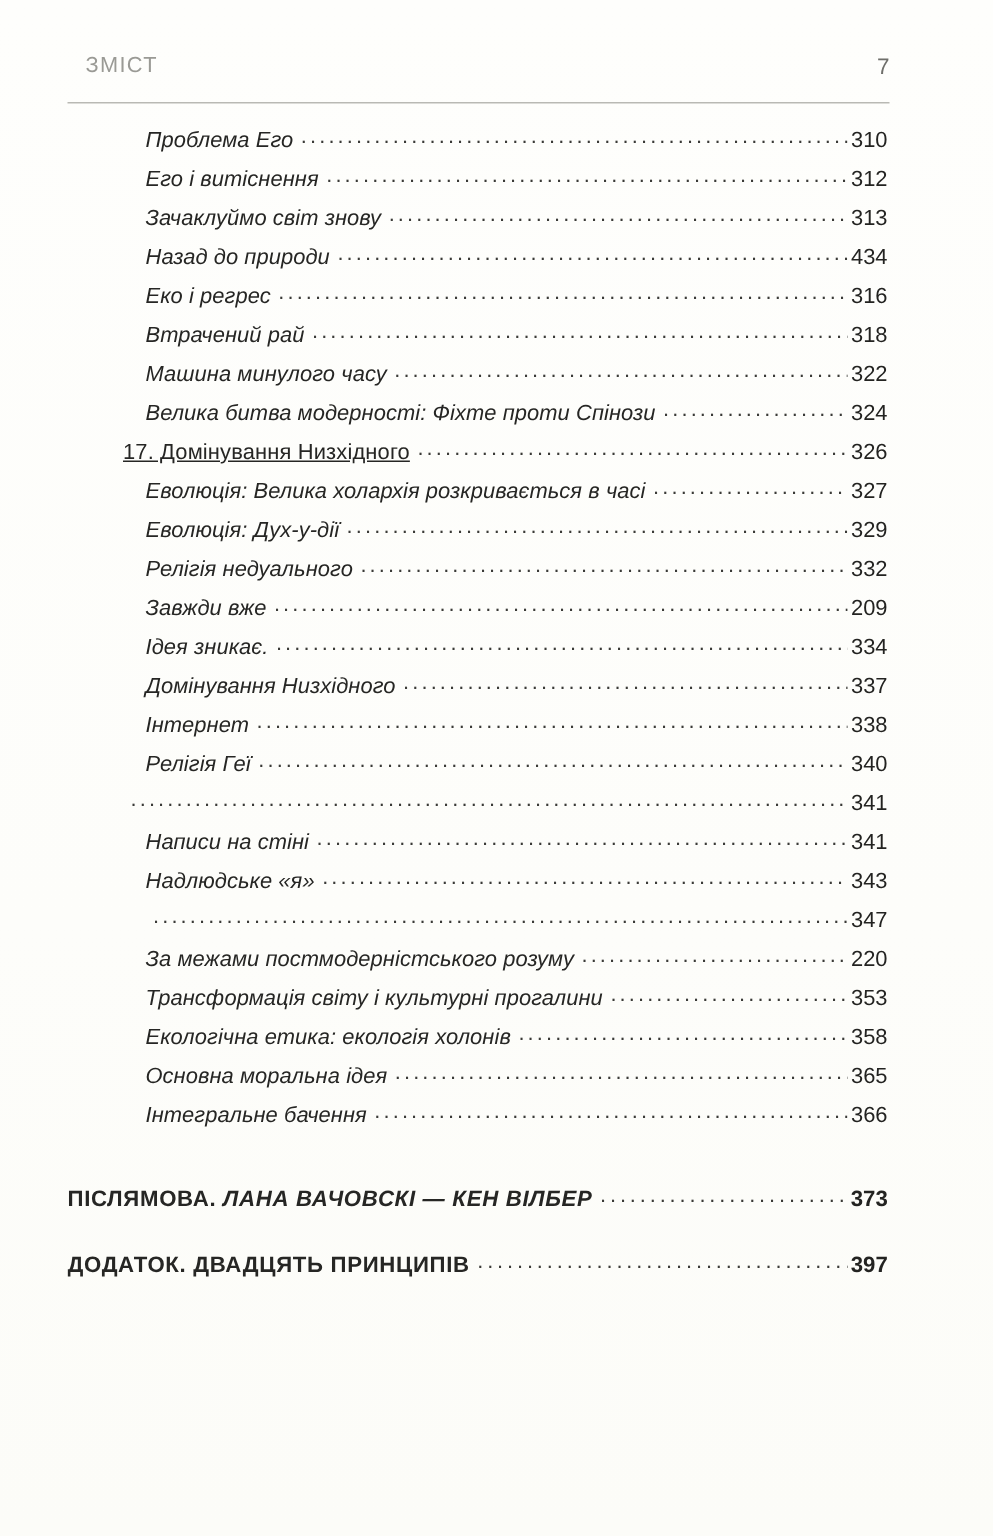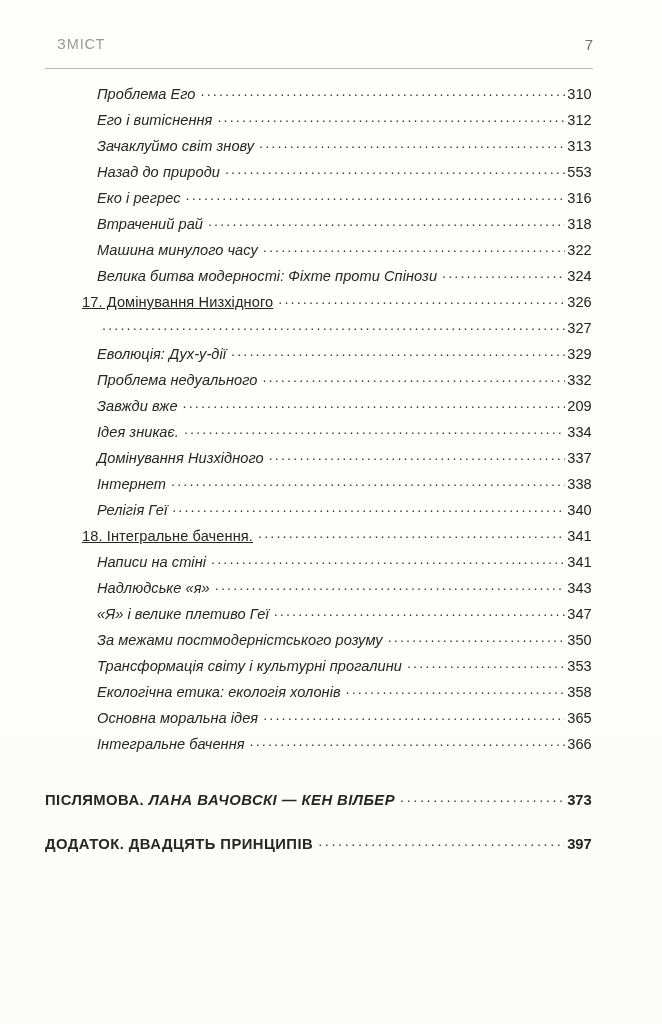--- a/index.html
+++ b/index.html
@@ -167,21 +167,21 @@
         <span class="toc-page">312</span>
       </div>
       <div class="toc-entry lvl-sub">
         <span class="toc-label">Зачаклуймо світ знову</span>
         <span class="toc-dots">........................................................................................................................................................................................................</span>
         <span class="toc-page">313</span>
       </div>
       <div class="toc-entry lvl-sub">
         <span class="toc-label">Назад до природи</span>
         <span class="toc-dots">........................................................................................................................................................................................................</span>
-        <span class="toc-page">553</span>
+        <span class="toc-page">434</span>
       </div>
       <div class="toc-entry lvl-sub">
         <span class="toc-label">Еко і регрес</span>
         <span class="toc-dots">........................................................................................................................................................................................................</span>
         <span class="toc-page">316</span>
       </div>
       <div class="toc-entry lvl-sub">
         <span class="toc-label">Втрачений рай</span>
         <span class="toc-dots">........................................................................................................................................................................................................</span>
         <span class="toc-page">318</span>
@@ -195,30 +195,31 @@
         <span class="toc-label">Велика битва модерності: Фіхте проти Спінози</span>
         <span class="toc-dots">........................................................................................................................................................................................................</span>
         <span class="toc-page">324</span>
       </div>
       <div class="toc-entry chapter lvl-chap">
         <span class="toc-label">17. Домінування Низхідного</span>
         <span class="toc-dots">........................................................................................................................................................................................................</span>
         <span class="toc-page">326</span>
       </div>
       <div class="toc-entry lvl-sub">
+        <span class="toc-label">Еволюція: Велика холархія розкривається в часі</span>
         <span class="toc-dots">........................................................................................................................................................................................................</span>
         <span class="toc-page">327</span>
       </div>
       <div class="toc-entry lvl-sub">
         <span class="toc-label">Еволюція: Дух-у-дії</span>
         <span class="toc-dots">........................................................................................................................................................................................................</span>
         <span class="toc-page">329</span>
       </div>
       <div class="toc-entry lvl-sub">
-        <span class="toc-label">Проблема недуального</span>
+        <span class="toc-label">Релігія недуального</span>
         <span class="toc-dots">........................................................................................................................................................................................................</span>
         <span class="toc-page">332</span>
       </div>
       <div class="toc-entry lvl-sub">
         <span class="toc-label">Завжди вже</span>
         <span class="toc-dots">........................................................................................................................................................................................................</span>
         <span class="toc-page">209</span>
       </div>
       <div class="toc-entry lvl-sub">
         <span class="toc-label">Ідея зникає.</span>
@@ -234,43 +235,41 @@
         <span class="toc-label">Інтернет</span>
         <span class="toc-dots">........................................................................................................................................................................................................</span>
         <span class="toc-page">338</span>
       </div>
       <div class="toc-entry lvl-sub">
         <span class="toc-label">Релігія Геї</span>
         <span class="toc-dots">........................................................................................................................................................................................................</span>
         <span class="toc-page">340</span>
       </div>
       <div class="toc-entry chapter lvl-chap">
-        <span class="toc-label">18. Інтегральне бачення.</span>
         <span class="toc-dots">........................................................................................................................................................................................................</span>
         <span class="toc-page">341</span>
       </div>
       <div class="toc-entry lvl-sub">
         <span class="toc-label">Написи на стіні</span>
         <span class="toc-dots">........................................................................................................................................................................................................</span>
         <span class="toc-page">341</span>
       </div>
       <div class="toc-entry lvl-sub">
         <span class="toc-label">Надлюдське «я»</span>
         <span class="toc-dots">........................................................................................................................................................................................................</span>
         <span class="toc-page">343</span>
       </div>
       <div class="toc-entry lvl-sub">
-        <span class="toc-label">«Я» і велике плетиво Геї</span>
         <span class="toc-dots">........................................................................................................................................................................................................</span>
         <span class="toc-page">347</span>
       </div>
       <div class="toc-entry lvl-sub">
         <span class="toc-label">За межами постмодерністського розуму</span>
         <span class="toc-dots">........................................................................................................................................................................................................</span>
-        <span class="toc-page">350</span>
+        <span class="toc-page">220</span>
       </div>
       <div class="toc-entry lvl-sub">
         <span class="toc-label">Трансформація світу і культурні прогалини</span>
         <span class="toc-dots">........................................................................................................................................................................................................</span>
         <span class="toc-page">353</span>
       </div>
       <div class="toc-entry lvl-sub">
         <span class="toc-label">Екологічна етика: екологія холонів</span>
         <span class="toc-dots">........................................................................................................................................................................................................</span>
         <span class="toc-page">358</span>

